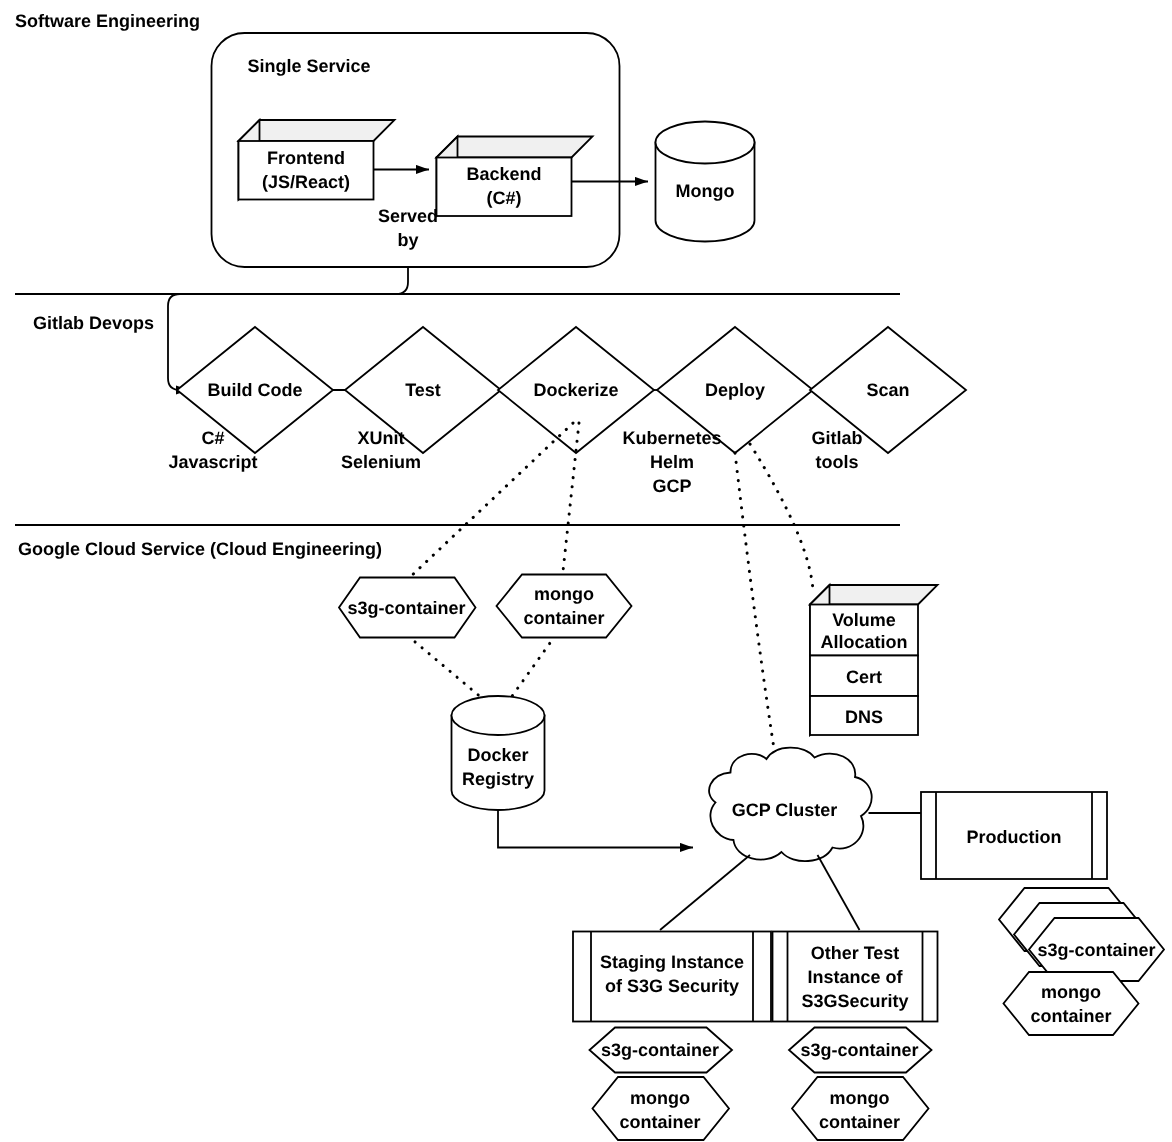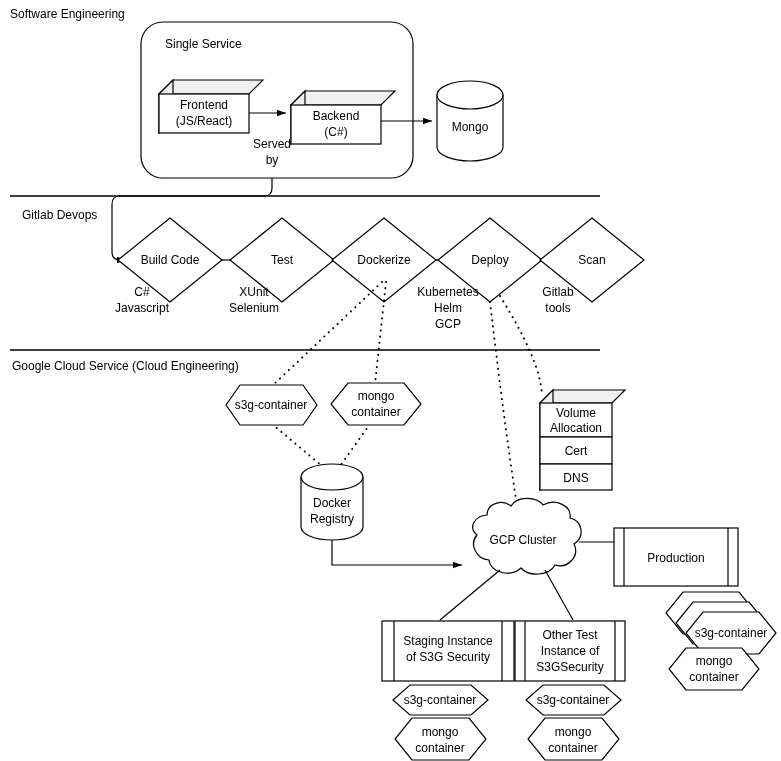--- a/index.html
+++ b/index.html
@@ -1,18 +1,18 @@
 <!DOCTYPE html>
 <html><head>
 <meta charset="utf-8">
 <style>
   html,body{margin:0;padding:0;background:#ffffff;}
   body{width:781px;height:761px;overflow:hidden;
        font-family:"Liberation Sans","DejaVu Sans",sans-serif;}
-  #canvas{position:relative;width:781px;height:755px;}
+  #canvas{position:relative;width:781px;height:755px;font-weight:bold;}
   svg{display:block;}
   text{font-family:"Liberation Sans","DejaVu Sans",sans-serif;fill:#000000;}
   .lbl{font-size:12px;}
   .sec{font-size:12px;}
   .shape{fill:#ffffff;stroke:#000000;stroke-width:1.2;}
   .face{fill:#f0f0f0;stroke:#000000;stroke-width:1.2;}
   .edge{fill:none;stroke:#000000;stroke-width:1.2;}
   .dotted{fill:none;stroke:#000000;stroke-width:2;stroke-linecap:round;
           stroke-dasharray:0.1 6;}
   .divider{stroke:#000000;stroke-width:1.4;}

